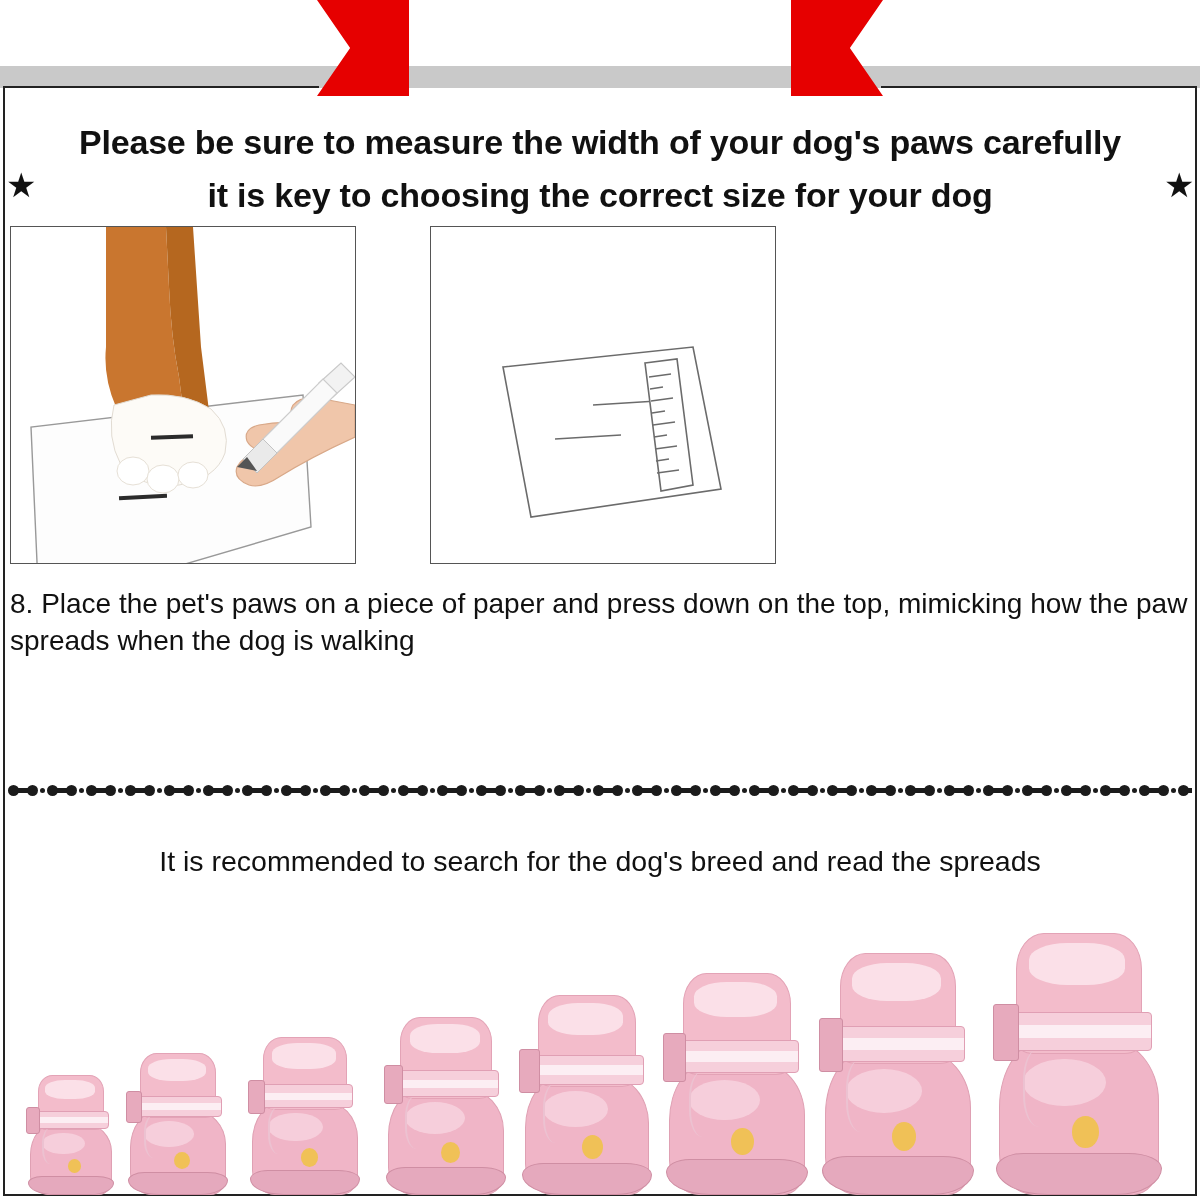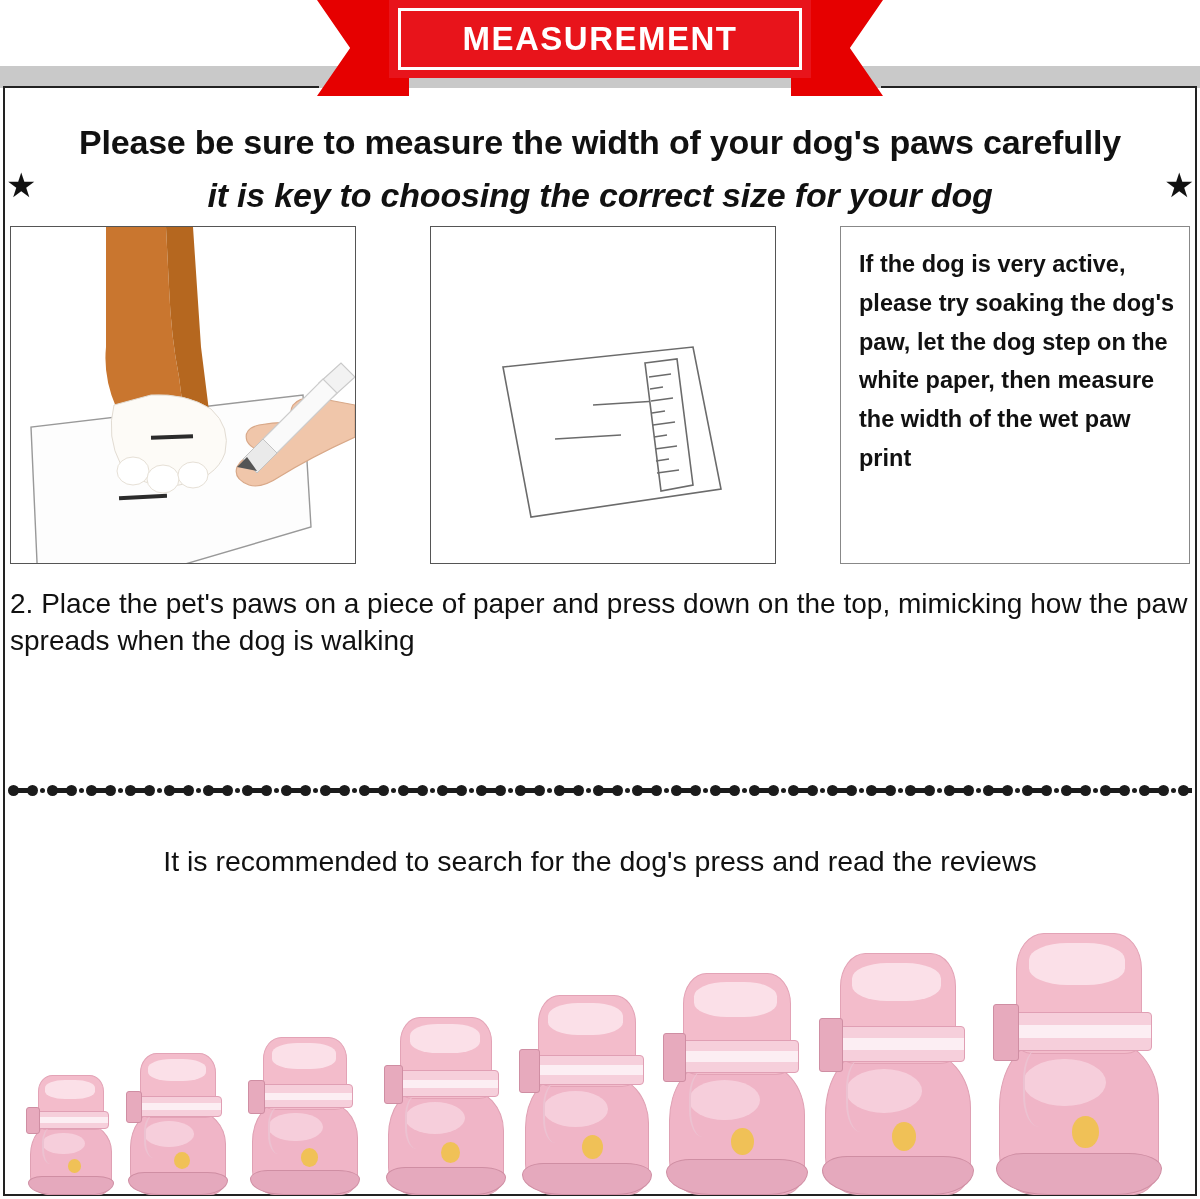--- a/index.html
+++ b/index.html
@@ -96,21 +96,21 @@
     position: absolute;
     left: 0; top: 116px;
     width: 1200px;
     text-align: center;
     font-size: 34px;
     font-weight: bold;
     line-height: 1.55;
     color: #111111;
     letter-spacing: -0.2px;
   }
-  .headline .l2 { display: block; font-style: italic; }
+  .headline .l2 { display: block; }
 
   .star {
     position: absolute;
     font-size: 34px;
     color: #111111;
     line-height: 1;
   }
   .star-left { left: 6px; top: 168px; }
   .star-right { left: 1164px; top: 168px; }
 
@@ -297,25 +297,20 @@
   }
 </style>
 </head>
 <body>
 
 <div class="banner-wrap">
   <div class="gray-bar"></div>
   <div class="ribbon">
     <div class="ribbon-tail-left"></div>
     <div class="ribbon-tail-right"></div>
-    <div class="ribbon-center">
-      <div class="ribbon-inner">
-        <span class="ribbon-title">MEASUREMENT</span>
-      </div>
-    </div>
   </div>
 </div>
 
 <div class="border-top-left"></div>
 <div class="border-top-right"></div>
 <div class="page-border"></div>
 
 <div class="headline">
   <span>Please be sure to measure the width of your dog's paws carefully</span>
   <span class="l2">it is key to choosing the correct size for your dog</span>
@@ -371,157 +366,154 @@
         <line x1="221" y1="186" x2="234" y2="184"></line>
         <line x1="222" y1="198" x2="244" y2="195"></line>
         <line x1="223" y1="210" x2="236" y2="208"></line>
         <line x1="224" y1="222" x2="246" y2="219"></line>
         <line x1="225" y1="234" x2="238" y2="232"></line>
         <line x1="226" y1="246" x2="248" y2="243"></line>
       </g>
     </svg>
   </div>
 
-  <div class="panel panel-3">
-    <div class="panel-3-text">If the dog is very active, please try soaking the dog's paw, let the dog step on the white paper, then measure the width of the wet paw print</div>
+</div>
+
+<div class="steps">
+  <p>8. Place the pet's paws on a piece of paper and press down on the top, mimicking how the paw spreads when the dog is walking</p>
+</div>
+
+<div class="bone-divider" id="boneDivider">
+    <div class="bone">
+      <i></i>
+    </div>
+    <div class="bone-dot"></div>
+    <div class="bone">
+      <i></i>
+    </div>
+    <div class="bone-dot"></div>
+    <div class="bone">
+      <i></i>
+    </div>
+    <div class="bone-dot"></div>
+    <div class="bone">
+      <i></i>
+    </div>
+    <div class="bone-dot"></div>
+    <div class="bone">
+      <i></i>
+    </div>
+    <div class="bone-dot"></div>
+    <div class="bone">
+      <i></i>
+    </div>
+    <div class="bone-dot"></div>
+    <div class="bone">
+      <i></i>
+    </div>
+    <div class="bone-dot"></div>
+    <div class="bone">
+      <i></i>
+    </div>
+    <div class="bone-dot"></div>
+    <div class="bone">
+      <i></i>
+    </div>
+    <div class="bone-dot"></div>
+    <div class="bone">
+      <i></i>
+    </div>
+    <div class="bone-dot"></div>
+    <div class="bone">
+      <i></i>
+    </div>
+    <div class="bone-dot"></div>
+    <div class="bone">
+      <i></i>
+    </div>
+    <div class="bone-dot"></div>
+    <div class="bone">
+      <i></i>
+    </div>
+    <div class="bone-dot"></div>
+    <div class="bone">
+      <i></i>
+    </div>
+    <div class="bone-dot"></div>
+    <div class="bone">
+      <i></i>
+    </div>
+    <div class="bone-dot"></div>
+    <div class="bone">
+      <i></i>
+    </div>
+    <div class="bone-dot"></div>
+    <div class="bone">
+      <i></i>
+    </div>
+    <div class="bone-dot"></div>
+    <div class="bone">
+      <i></i>
+    </div>
+    <div class="bone-dot"></div>
+    <div class="bone">
+      <i></i>
+    </div>
+    <div class="bone-dot"></div>
+    <div class="bone">
+      <i></i>
+    </div>
+    <div class="bone-dot"></div>
+    <div class="bone">
+      <i></i>
+    </div>
+    <div class="bone-dot"></div>
+    <div class="bone">
+      <i></i>
+    </div>
+    <div class="bone-dot"></div>
+    <div class="bone">
+      <i></i>
+    </div>
+    <div class="bone-dot"></div>
+    <div class="bone">
+      <i></i>
+    </div>
+    <div class="bone-dot"></div>
+    <div class="bone">
+      <i></i>
+    </div>
+    <div class="bone-dot"></div>
+    <div class="bone">
+      <i></i>
+    </div>
+    <div class="bone-dot"></div>
+    <div class="bone">
+      <i></i>
+    </div>
+    <div class="bone-dot"></div>
+    <div class="bone">
+      <i></i>
+    </div>
+    <div class="bone-dot"></div>
+    <div class="bone">
+      <i></i>
+    </div>
+    <div class="bone-dot"></div>
+    <div class="bone">
+      <i></i>
+    </div>
+    <div class="bone-dot"></div>
+    <div class="bone">
+      <i></i>
+    </div>
   </div>
-</div>
-
-<div class="steps">
-  <p>2. Place the pet's paws on a piece of paper and press down on the top, mimicking how the paw spreads when the dog is walking</p>
-</div>
-
-<div class="bone-divider" id="boneDivider">
-    <div class="bone">
-      <i></i>
-    </div>
-    <div class="bone-dot"></div>
-    <div class="bone">
-      <i></i>
-    </div>
-    <div class="bone-dot"></div>
-    <div class="bone">
-      <i></i>
-    </div>
-    <div class="bone-dot"></div>
-    <div class="bone">
-      <i></i>
-    </div>
-    <div class="bone-dot"></div>
-    <div class="bone">
-      <i></i>
-    </div>
-    <div class="bone-dot"></div>
-    <div class="bone">
-      <i></i>
-    </div>
-    <div class="bone-dot"></div>
-    <div class="bone">
-      <i></i>
-    </div>
-    <div class="bone-dot"></div>
-    <div class="bone">
-      <i></i>
-    </div>
-    <div class="bone-dot"></div>
-    <div class="bone">
-      <i></i>
-    </div>
-    <div class="bone-dot"></div>
-    <div class="bone">
-      <i></i>
-    </div>
-    <div class="bone-dot"></div>
-    <div class="bone">
-      <i></i>
-    </div>
-    <div class="bone-dot"></div>
-    <div class="bone">
-      <i></i>
-    </div>
-    <div class="bone-dot"></div>
-    <div class="bone">
-      <i></i>
-    </div>
-    <div class="bone-dot"></div>
-    <div class="bone">
-      <i></i>
-    </div>
-    <div class="bone-dot"></div>
-    <div class="bone">
-      <i></i>
-    </div>
-    <div class="bone-dot"></div>
-    <div class="bone">
-      <i></i>
-    </div>
-    <div class="bone-dot"></div>
-    <div class="bone">
-      <i></i>
-    </div>
-    <div class="bone-dot"></div>
-    <div class="bone">
-      <i></i>
-    </div>
-    <div class="bone-dot"></div>
-    <div class="bone">
-      <i></i>
-    </div>
-    <div class="bone-dot"></div>
-    <div class="bone">
-      <i></i>
-    </div>
-    <div class="bone-dot"></div>
-    <div class="bone">
-      <i></i>
-    </div>
-    <div class="bone-dot"></div>
-    <div class="bone">
-      <i></i>
-    </div>
-    <div class="bone-dot"></div>
-    <div class="bone">
-      <i></i>
-    </div>
-    <div class="bone-dot"></div>
-    <div class="bone">
-      <i></i>
-    </div>
-    <div class="bone-dot"></div>
-    <div class="bone">
-      <i></i>
-    </div>
-    <div class="bone-dot"></div>
-    <div class="bone">
-      <i></i>
-    </div>
-    <div class="bone-dot"></div>
-    <div class="bone">
-      <i></i>
-    </div>
-    <div class="bone-dot"></div>
-    <div class="bone">
-      <i></i>
-    </div>
-    <div class="bone-dot"></div>
-    <div class="bone">
-      <i></i>
-    </div>
-    <div class="bone-dot"></div>
-    <div class="bone">
-      <i></i>
-    </div>
-    <div class="bone-dot"></div>
-    <div class="bone">
-      <i></i>
-    </div>
-  </div>
 
 <div class="recommend">
-  <div>It is recommended to search for the dog's press and read the reviews</div>
+  <div>It is recommended to search for the dog's breed and read the spreads</div>
 </div>
 
 <div class="boots" id="bootsRow">
     <div class="boot" style="left:28px; width:86px; height:120px;">
       <div class="boot-body">
         <div class="b-foot"></div>
         <div class="b-foot-hi"></div>
         <div class="b-sole"></div>
         <div class="b-shaft"></div>
         <div class="b-shaft-hi"></div>

